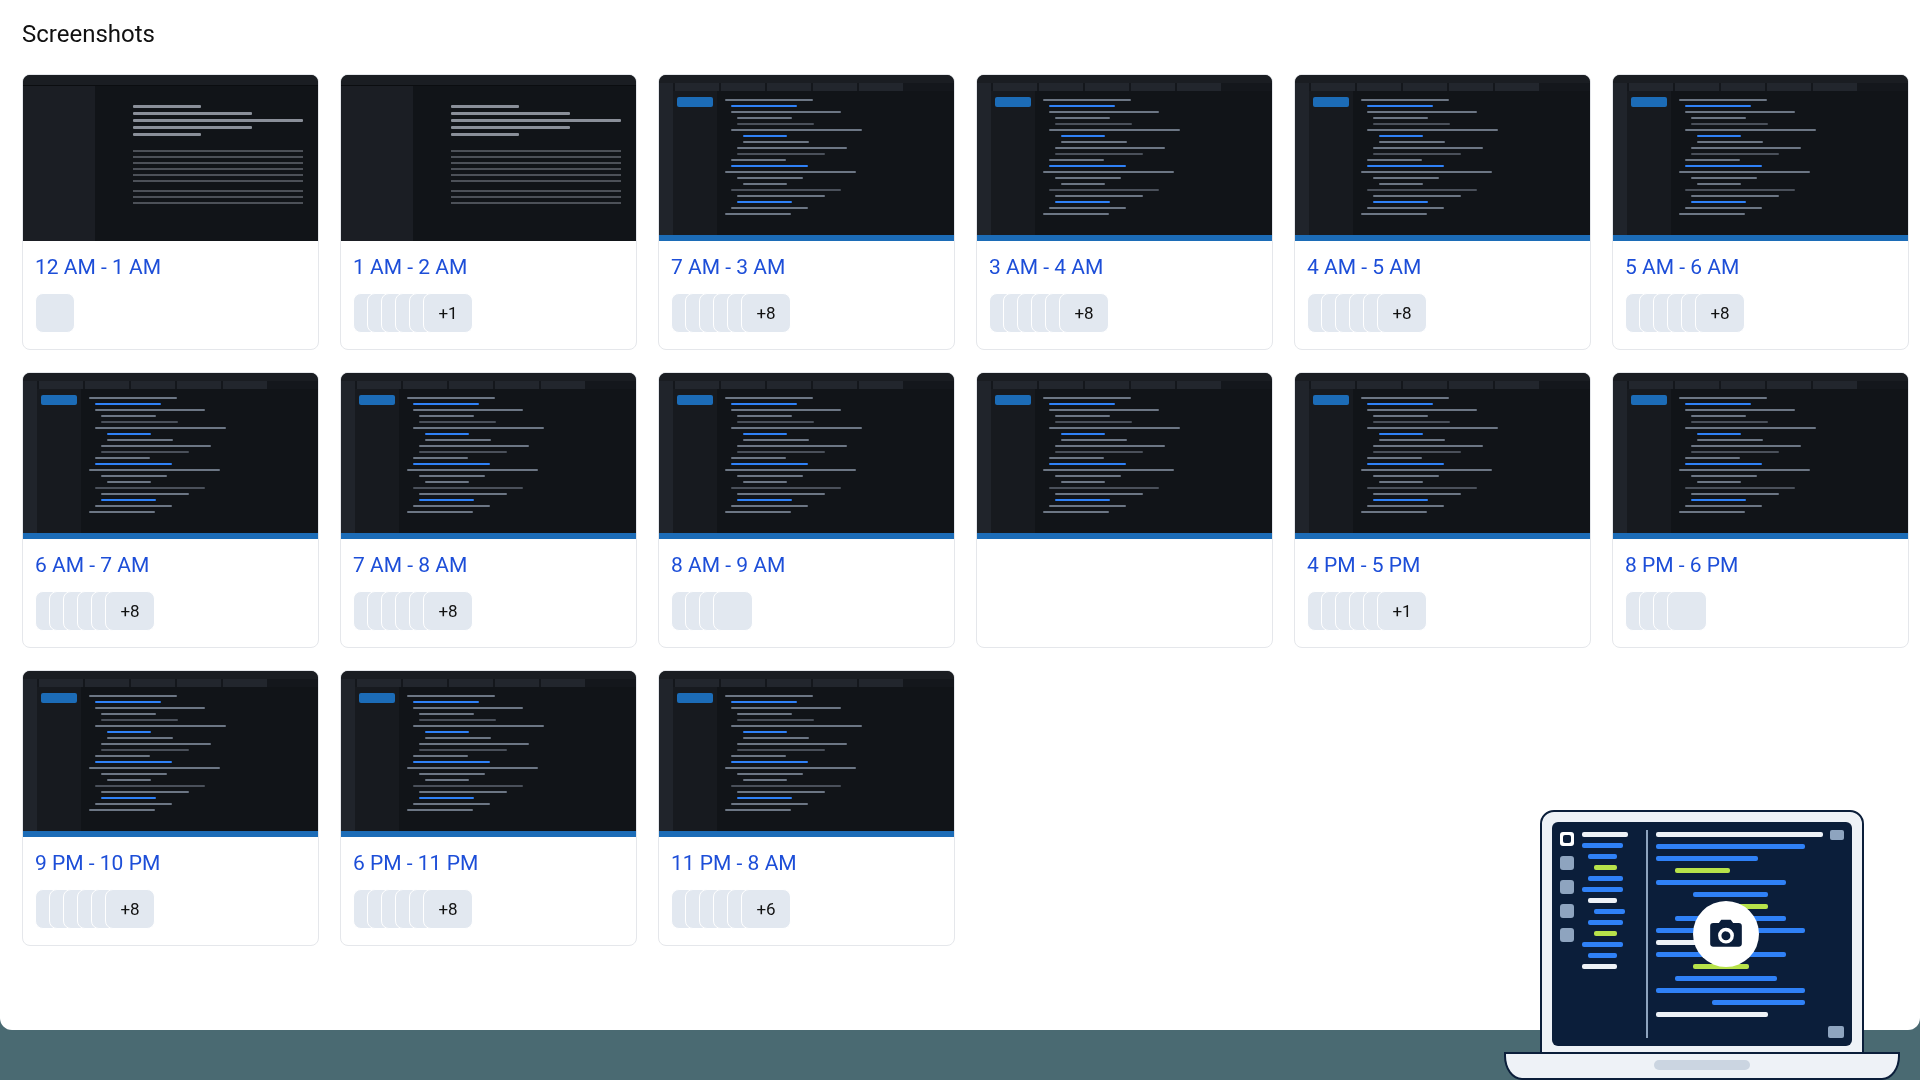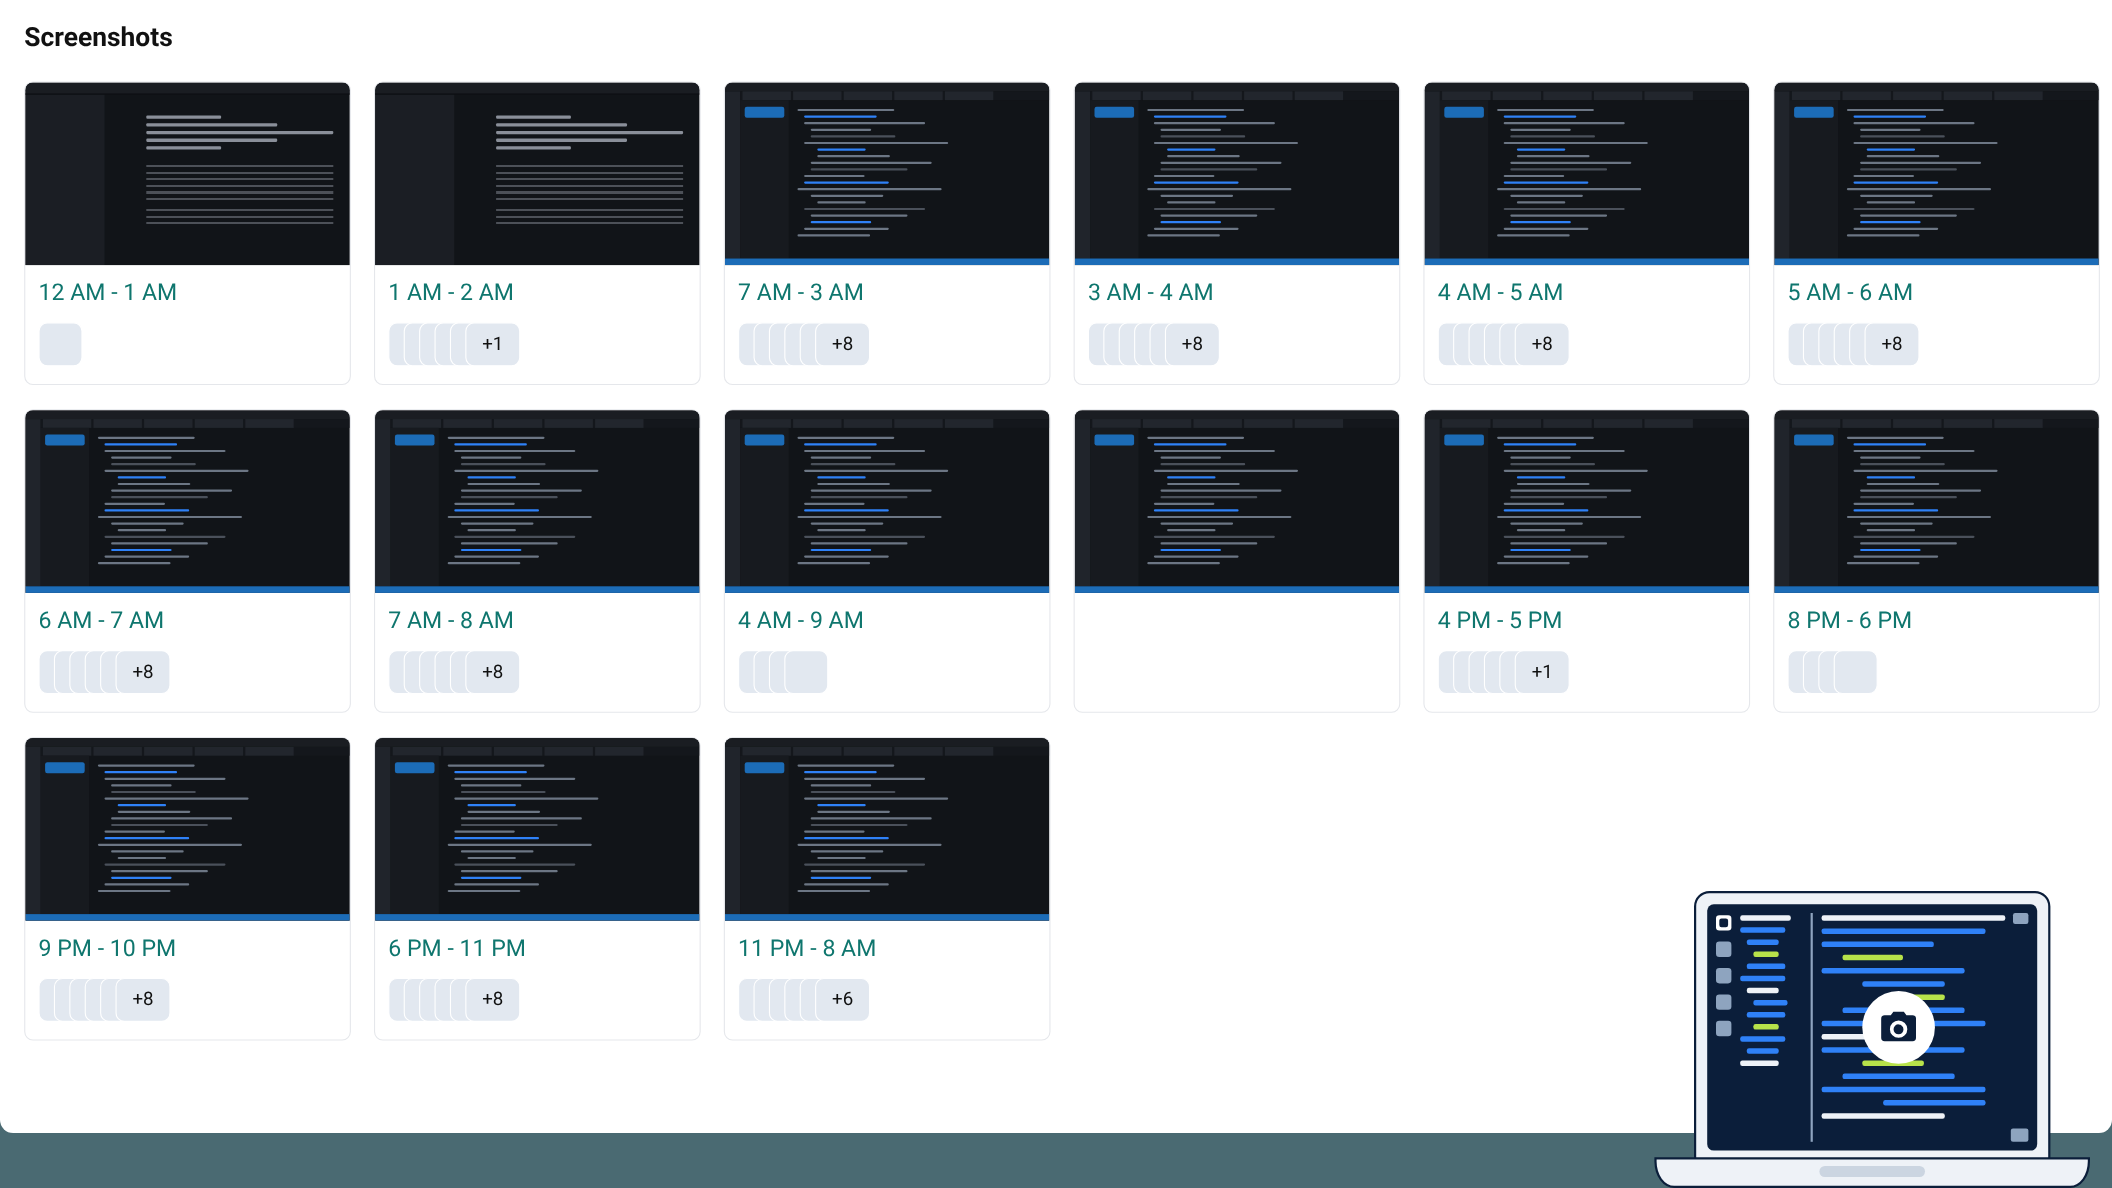--- a/index.html
+++ b/index.html
@@ -8,21 +8,21 @@
     position: absolute;
     top: 0; left: 0;
     width: 1920px;
     height: 1030px;
     background: #fff;
     border-radius: 0 0 12px 12px;
     padding: 20px 22px 30px 22px;
   }
   .section-title {
     font-size: 24px;
-    font-weight: 700;
+    font-weight: 400;
     color: #111;
     margin-bottom: 26px;
   }
   .grid {
     display: grid;
     grid-template-columns: repeat(6, 297px);
     column-gap: 21px;
     row-gap: 22px;
   }
   .card {
@@ -134,21 +134,21 @@
   .vb-code .ln.w35{width:35%;} .vb-code .ln.w40{width:40%;} .vb-code .ln.w50{width:50%;}
   .vb-code .ln.w60{width:60%;}
   .vb-code .ln.i1{margin-left:6px;} .vb-code .ln.i2{margin-left:12px;}
   .vb-code .ln.i3{margin-left:18px;}
 
   .card-body {
     padding: 14px 12px 16px 12px;
   }
   .time-label {
     font-size: 21px;
-    color: #0f766e;
+    color: #1d4ed8;
     font-weight: 400;
     margin-bottom: 14px;
   }
   .pill-row {
     display: flex;
     align-items: center;
   }
   .pill {
     width: 40px; height: 40px;
     background: #e2e8f0;
@@ -624,21 +624,21 @@
             <div class="ln w30 i2"></div>
             <div class="ln w20 i3"></div>
             <div class="ln w50 i1 d"></div>
             <div class="ln w40 i2"></div>
             <div class="ln w25 i2 b"></div>
             <div class="ln w35 i1"></div>
             <div class="ln w30"></div>
           </div>
         </div>
         <div class="card-body">
-          <div class="time-label">4 AM - 9 AM</div>
+          <div class="time-label">8 AM - 9 AM</div>
           <div class="pill-row">
             <div class="pill"></div>
             <div class="pill"></div>
             <div class="pill"></div>
             <div class="pill"></div>
           </div>
         </div>
       </div>
       <div class="card">
         <div class="thumb vb">

